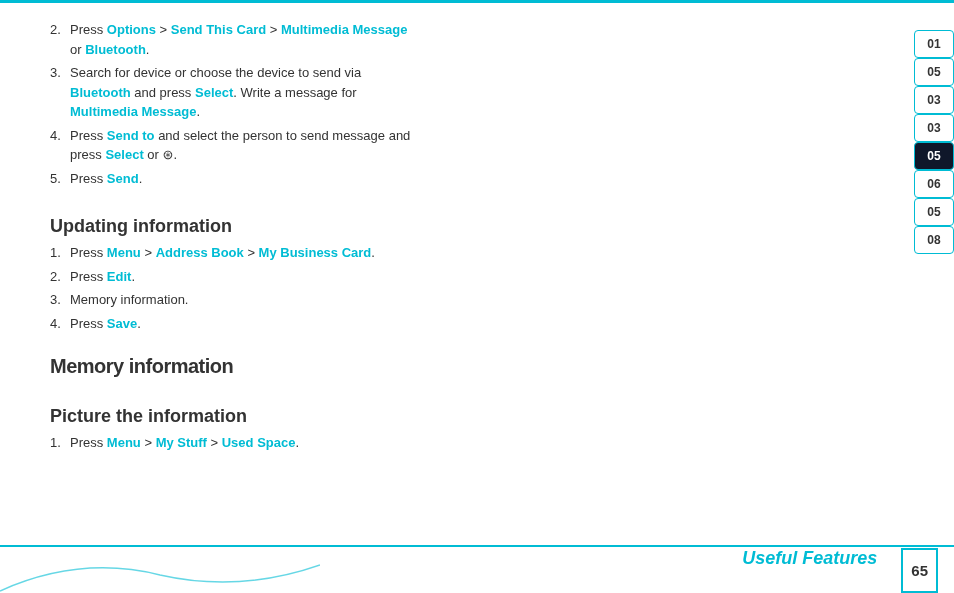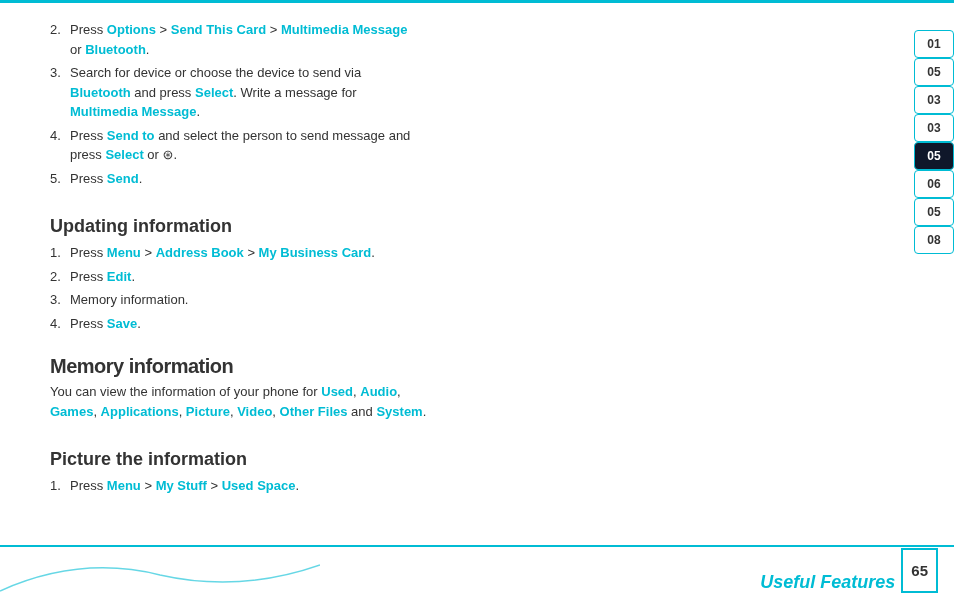--- a/index.html
+++ b/index.html
@@ -137,22 +137,22 @@
     .bottom-curve {
       position: absolute;
       bottom: 0;
       left: 0;
       width: 320px;
       height: 48px;
     }
 
     .bottom-right-text {
       display: flex;
-      align-items: flex-end;
-      gap: 2px;
+      align-items: flex-start;
+      gap: 20px;
     }
 
     .useful-features-text {
       font-size: 18px;
       font-weight: bold;
       color: #00bcd4;
       font-style: italic;
     }
 
     .page-number-box {
@@ -260,24 +260,20 @@
 
     <div class="step">
       <span class="step-num">4.</span>
       <span class="step-content">
         Press <span class="cyan">Save</span>.
       </span>
     </div>
 
     <div class="big-heading">Memory information</div>
 
-    <div class="description">
-      You can view the information of your phone for <span class="cyan">Used</span>, <span class="cyan">Audio</span>,<br>
-      <span class="cyan">Games</span>, <span class="cyan">Applications</span>, <span class="cyan">Picture</span>, <span class="cyan">Video</span>, <span class="cyan">Other Files</span> and <span class="cyan">System</span>.
-    </div>
 
     <div class="section-heading">Picture the information</div>
 
     <div class="step">
       <span class="step-num">1.</span>
       <span class="step-content">
         Press <span class="cyan">Menu</span> &gt; <span class="cyan">My Stuff</span> &gt; <span class="cyan">Used Space</span>.
       </span>
     </div>
 

